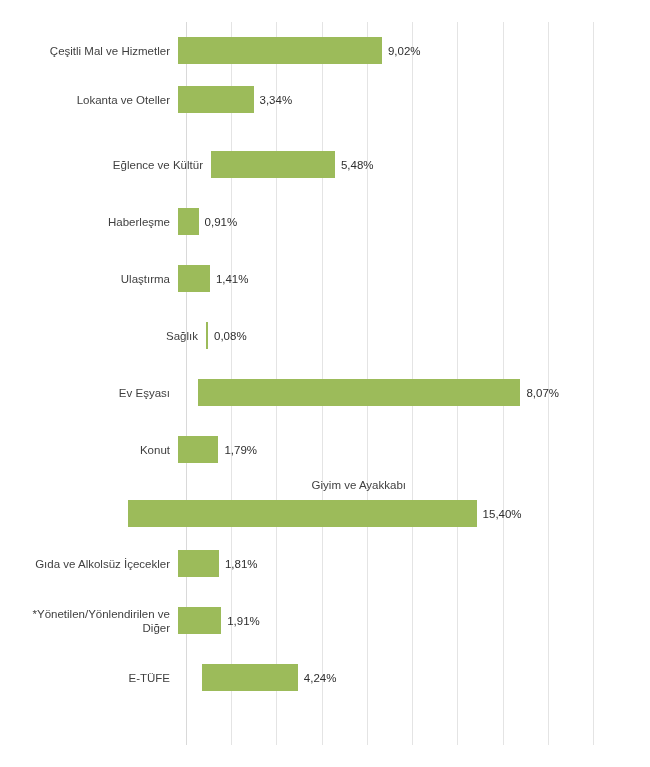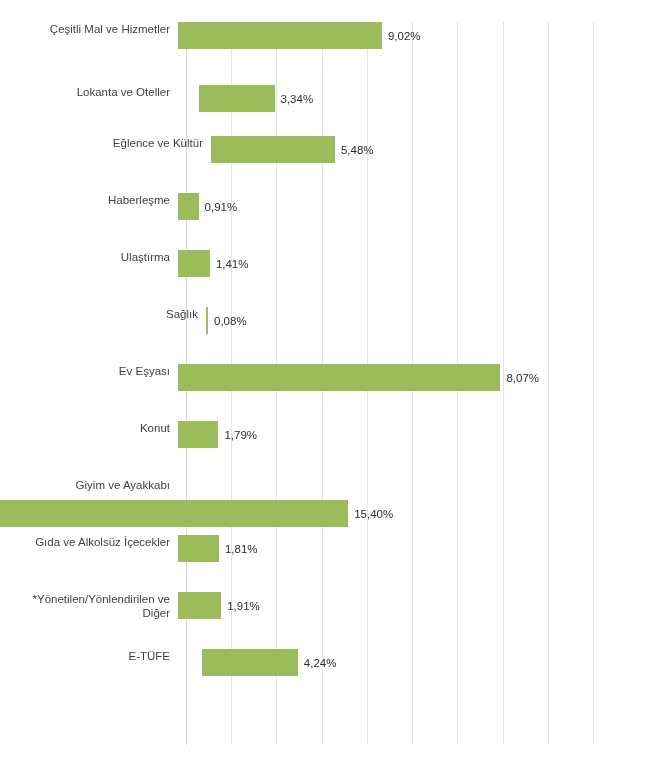--- a/index.html
+++ b/index.html
@@ -50,20 +50,21 @@
     width: 650px;
     height: 723px;
   }
 
   .bar-row {
     position: absolute;
     left: 0;
     width: 650px;
     height: 57px;
     display: flex;
+    align-items: center;
   }
 
   .cat-label {
     width: 178px;
     padding-right: 8px;
     box-sizing: border-box;
     text-align: right;
     font-size: 11.5px;
     line-height: 14px;
     color: #3f3f3f;
@@ -109,21 +110,21 @@
       <div class="gridline" style="left: 407px;"></div>
     </div>
   <div id="rows">
       <div class="bar-row" style="top: 0px;">
         <div class="cat-label">Çeşitli Mal ve Hizmetler</div>
         <div class="bar-wrap">
           <div class="bar" style="width: 203.952px; background: rgb(156, 187, 90);"></div>
           <div class="value-label">9,02%</div>
         </div>
       </div>
-      <div class="bar-row" style="top: 63px; gap: 21px;">
+      <div class="bar-row" style="top: 49px;">
         <div class="cat-label">Lokanta ve Oteller</div>
         <div class="bar-wrap">
           <div class="bar" style="width: 75.5211px; background: rgb(156, 187, 90);"></div>
           <div class="value-label">3,34%</div>
         </div>
       </div>
       <div class="bar-row" style="top: 114px; margin-left: 33px;">
         <div class="cat-label">Eğlence ve Kültür</div>
         <div class="bar-wrap">
           <div class="bar" style="width: 123.909px; background: rgb(156, 187, 90);"></div>
@@ -144,21 +145,21 @@
           <div class="value-label">1,41%</div>
         </div>
       </div>
       <div class="bar-row" style="top: 285px; margin-left: 28px;">
         <div class="cat-label">Sağlık</div>
         <div class="bar-wrap">
           <div class="bar" style="width: 2px; background: rgb(156, 187, 90);"></div>
           <div class="value-label">0,08%</div>
         </div>
       </div>
-      <div class="bar-row" style="top: 342px;">
+      <div class="bar-row" style="top: 342px; gap: 20px;">
         <div class="cat-label">Ev Eşyası</div>
         <div class="bar-wrap">
           <div class="bar" style="width: 322.434px; background: rgb(156, 187, 90);"></div>
           <div class="value-label">8,07%</div>
         </div>
       </div>
       <div class="bar-row" style="top: 399px;">
         <div class="cat-label">Konut</div>
         <div class="bar-wrap">
           <div class="bar" style="width: 40.4739px; background: rgb(156, 187, 90);"></div>

